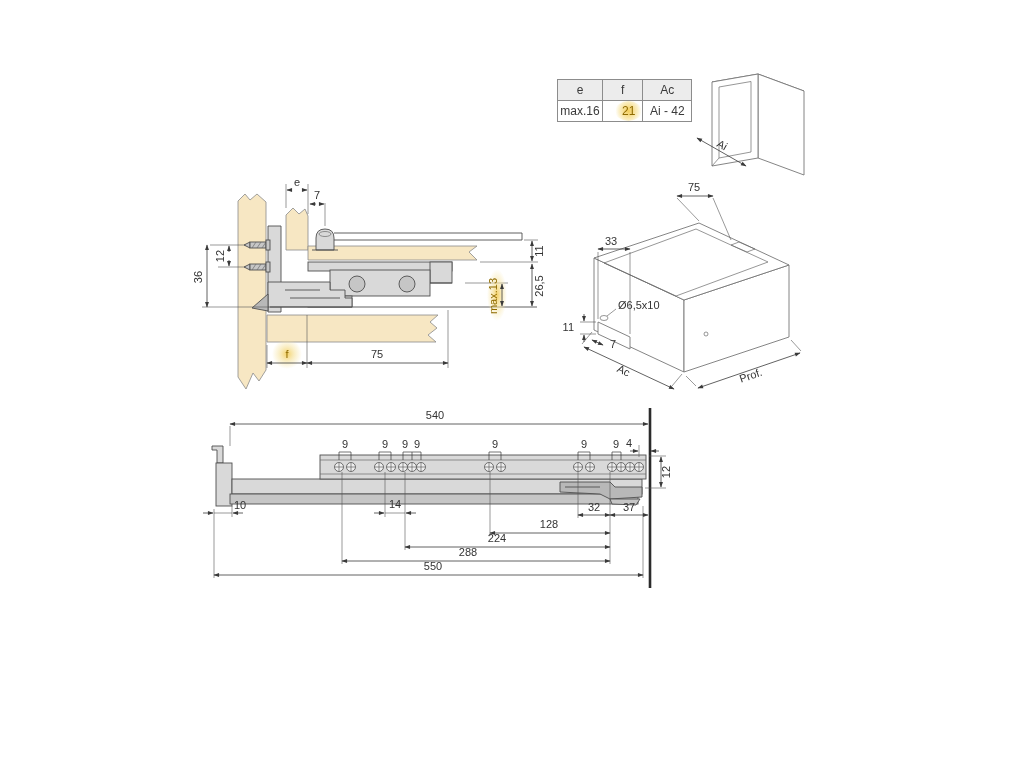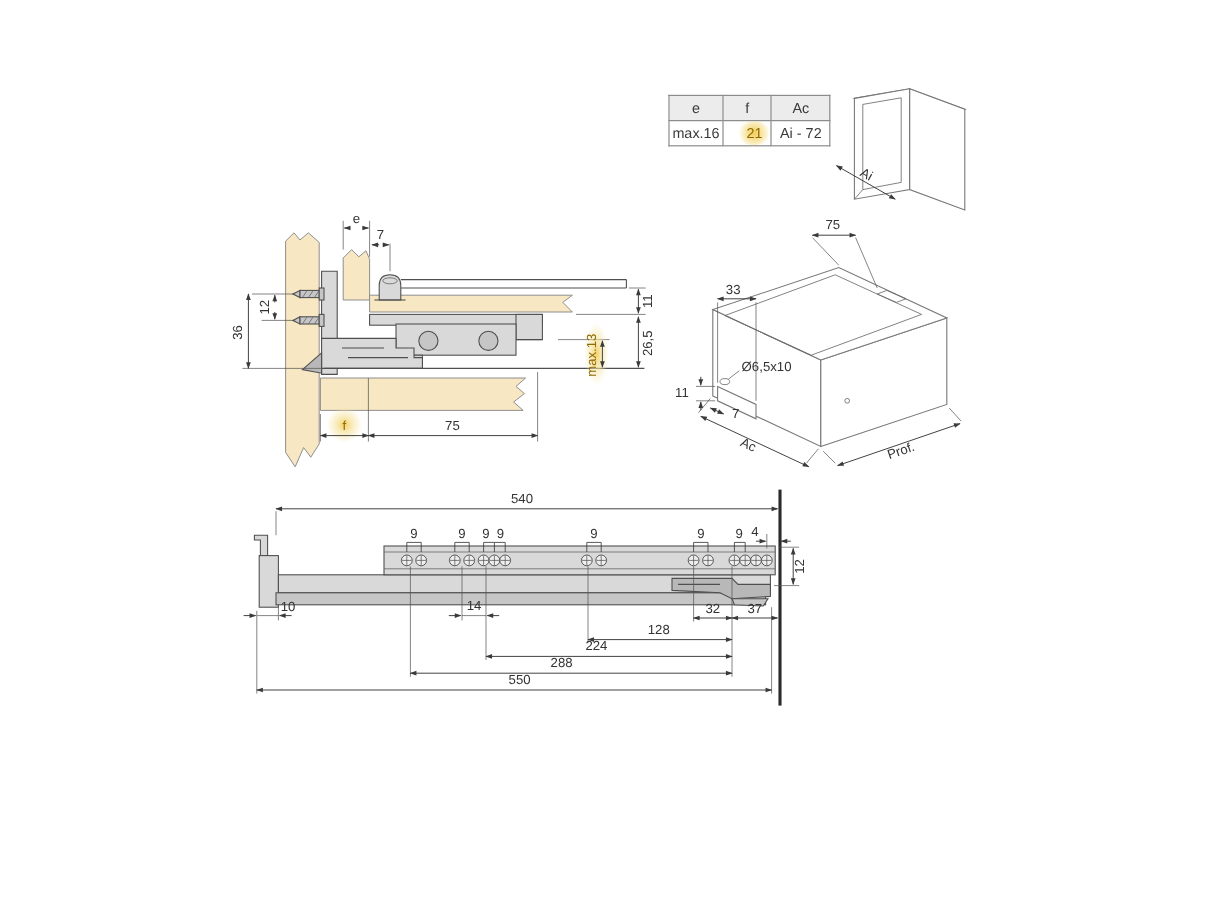--- a/index.html
+++ b/index.html
@@ -36,21 +36,21 @@
   <table id="spec-table">
     <tbody>
         <tr class="hdr">
       <td class="c1">e</td>
       <td class="c2">f</td>
       <td class="c3">Ac</td>
     </tr>
     <tr>
       <td class="c1">max.16</td>
       <td class="c2"><span class="hl-val">21</span></td>
-      <td class="c3">Ai - 72</td>
+      <td class="c3">Ai - 42</td>
     </tr>
   </tbody>
     </table>
 
   <svg width="1024" height="768" viewBox="0 0 1024 768">
     <defs>
       <marker id="ar" viewBox="0 0 10 10" refX="9" refY="5" markerWidth="9" markerHeight="7" orient="auto-start-reverse">
           <path d="M0,1.5 L10,5 L0,8.5 Z" fill="#3a3a3a"></path>
         </marker>
       <radialGradient id="glow">

